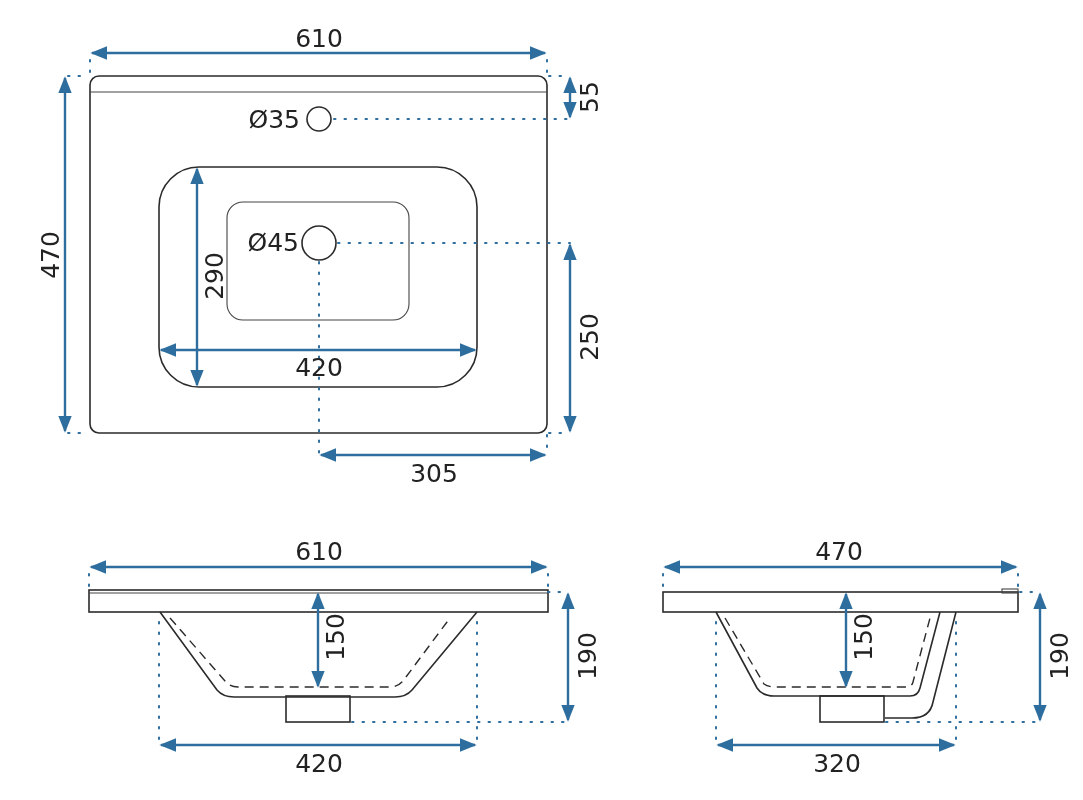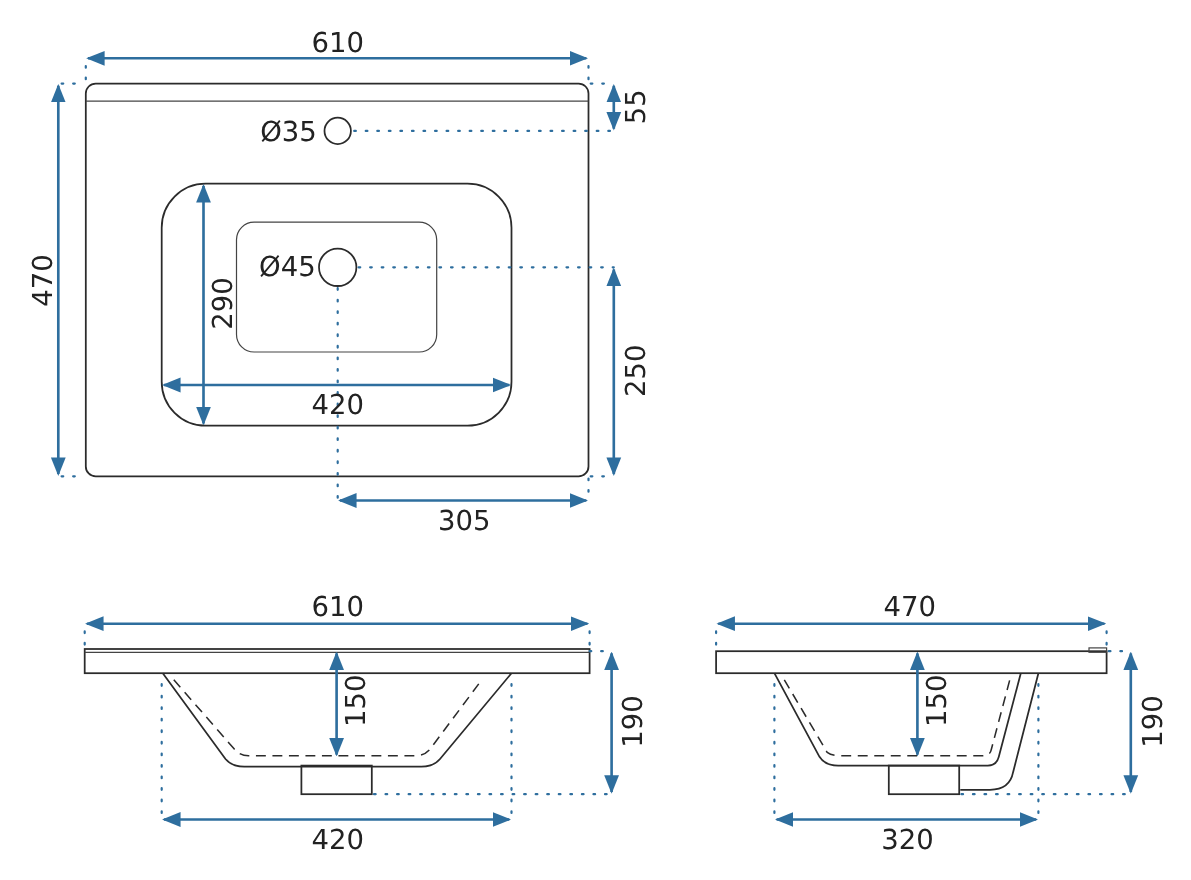--- a/index.html
+++ b/index.html
@@ -1,17 +1,17 @@
 <!DOCTYPE html>
 <html><head>
 <meta charset="utf-8">
 <style>
   html, body { margin: 0; padding: 0; background: #ffffff; }
   body { width: 1083px; height: 800px; overflow: hidden; position: relative; }
-  #canvas { position: absolute; left: 0; top: 0; width: 1037px; height: 800px; }
+  #canvas { position: absolute; left: 12px; top: 0; width: 1037px; height: 800px; }
   svg text { font-family: "DejaVu Sans", "Liberation Sans", sans-serif; font-size: 25px; fill: #222222; }
   .outline { fill: none; stroke: #2b2b2b; stroke-width: 1.6; }
   .thin { fill: none; stroke: #444444; stroke-width: 1.1; }
   .dash { fill: none; stroke: #2b2b2b; stroke-width: 1.4; stroke-dasharray: 9 6; }
   .dim { stroke: #2e6e9e; stroke-width: 2.4; fill: none; }
   .dot { stroke: #2e6e9e; stroke-width: 2; stroke-dasharray: 1.5 9; stroke-linecap: round; fill: none; }
 </style>
 </head>
 <body>
 

